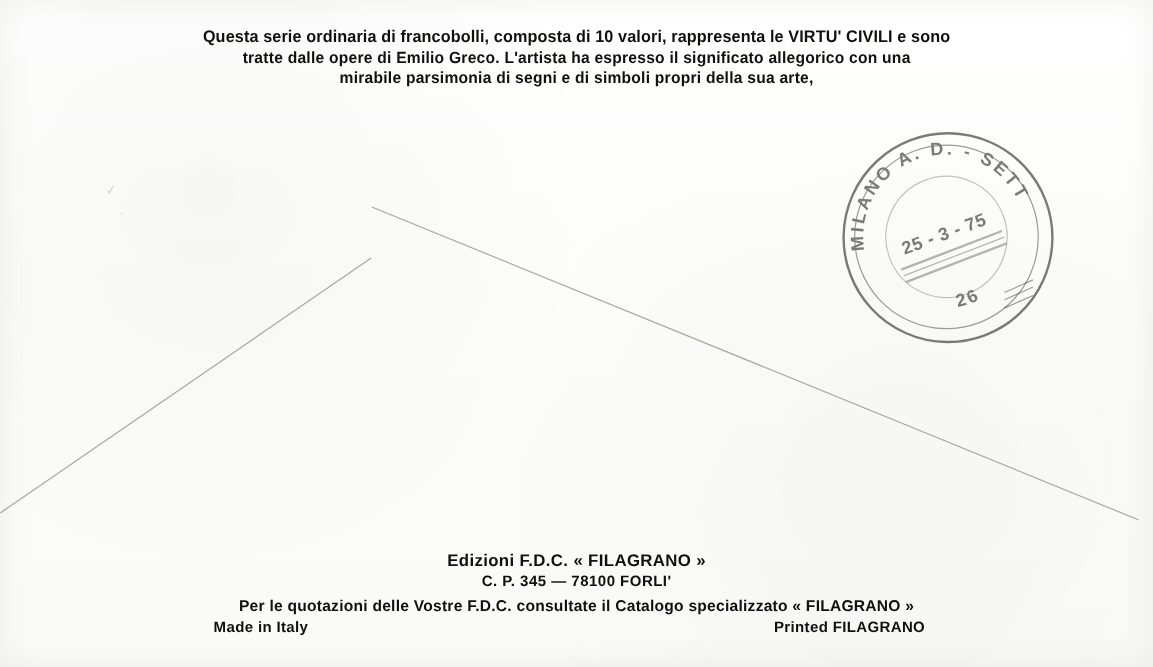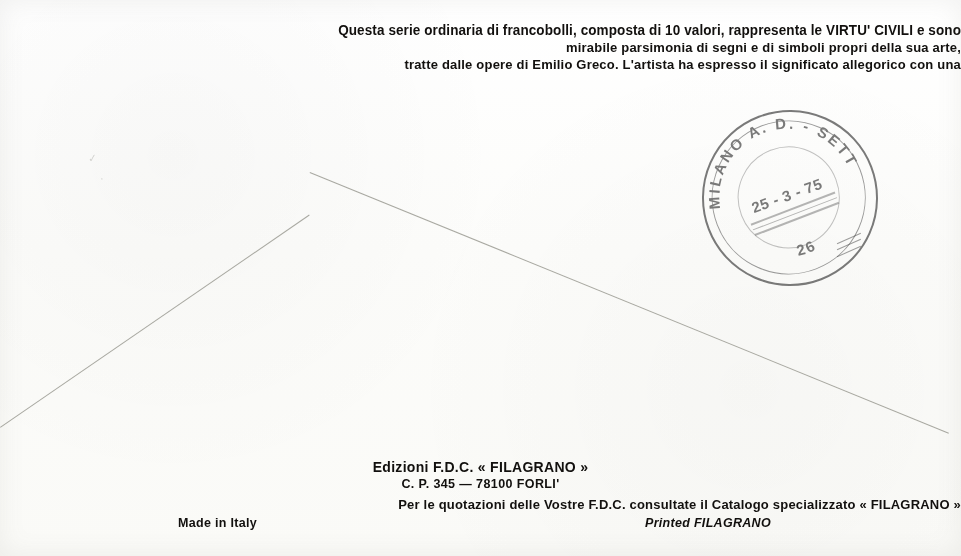--- a/index.html
+++ b/index.html
@@ -34,21 +34,21 @@
     box-shadow: inset 0 0 26px rgba(120,120,110,0.10);
     pointer-events: none;
   }
 
   
   #heading {
     position: absolute;
     left: 0;
     top: 22px;
     width: 961px;
-    text-align: right;
+    text-align: center;
     color: #12100e;
   }
   #heading .line {
     font-size: 13.5px;
     font-weight: 700;
     letter-spacing: 0.1px;
     line-height: 17px;
     white-space: nowrap;
     transform: scaleY(1.04);
   }
@@ -198,21 +198,20 @@
     font-weight: 600;
     letter-spacing: 0.4px;
     line-height: 17px;
   }
   #imprint .quote {
     font-size: 13px;
     font-weight: 600;
     letter-spacing: 0.2px;
     line-height: 18px;
     margin-top: 3px;
-    text-align: right;
   }
   #imprint .row-bottom {
     position: relative;
     height: 22px;
     margin-top: 2px;
   }
   #imprint .made {
     position: absolute;
     left: 178px;
     top: 0;
@@ -220,34 +219,33 @@
     font-weight: 600;
     letter-spacing: 0.3px;
   }
   #imprint .printed {
     position: absolute;
     left: 645px;
     top: 0;
     font-size: 12.5px;
     font-weight: 600;
     letter-spacing: 0.3px;
-    font-style: italic;
   }
 </style>
 </head>
 <body>
 
 <div id="scan">
 
   <div id="paper-noise"></div>
 
   <div id="heading">
     <div class="line l1">Questa serie ordinaria di francobolli, composta di 10 valori, rappresenta le VIRTU' CIVILI e sono</div>
+    <div class="line l2">tratte dalle opere di Emilio Greco. L'artista ha espresso il significato allegorico con una</div>
     <div class="line l3">mirabile parsimonia di segni e di simboli propri della sua arte,</div>
-    <div class="line l2">tratte dalle opere di Emilio Greco. L'artista ha espresso il significato allegorico con una</div>
   </div>
 
   <div class="fold" id="fold-left"></div>
   <div class="fold" id="fold-right"></div>
 
   <div class="faint" id="faint-1">✓</div>
   <div class="faint" id="faint-2">·</div>
 
   <div id="postmark">
     <div class="ring outer"></div>

